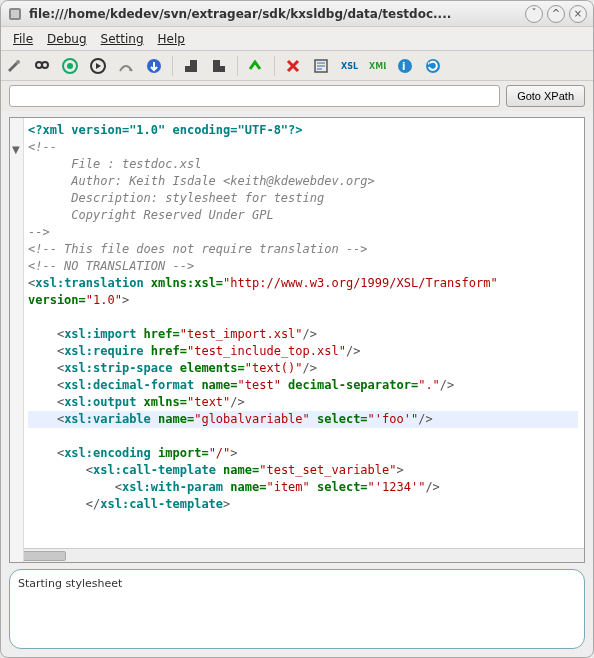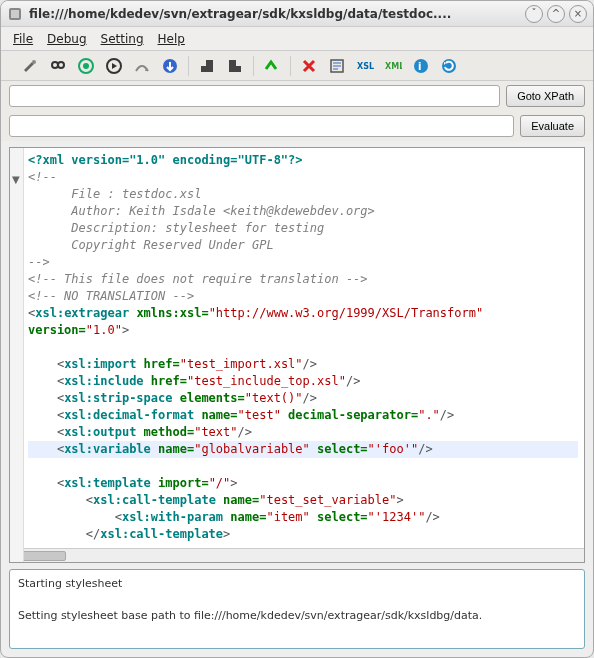--- a/index.html
+++ b/index.html
@@ -5,33 +5,33 @@
 * { box-sizing: border-box; margin: 0; padding: 0; }
 body { font-family: "DejaVu Sans", sans-serif; font-size: 12px; background: #e8e8e8; width: 594px; height: 658px; overflow: hidden; }
 .window { width: 594px; height: 658px; background: #eeeeee; border: 1px solid #aaa; border-radius: 8px; display: flex; flex-direction: column; }
 .titlebar { height: 26px; display: flex; align-items: center; padding: 0 6px; background: linear-gradient(#f5f5f5,#e0e0e0); border-bottom: 1px solid #ccc; border-radius: 8px 8px 0 0; }
 .titlebar .ticon { width: 16px; height: 16px; margin-right: 6px; }
 .titlebar .title { flex: 1; font-size: 12px; color: #333; white-space: nowrap; overflow: hidden; text-overflow: ellipsis; font-weight: bold; }
 .titlebar .wbtn { width: 18px; height: 18px; border: 1px solid #999; border-radius: 9px; margin-left: 4px; background: #f0f0f0; display: flex; align-items: center; justify-content: center; font-size: 10px; color: #555; cursor: pointer; }
 .menubar { height: 24px; display: flex; align-items: center; padding: 0 12px; gap: 14px; border-bottom: 1px solid #ccc; background: #efeeed; }
 .menubar .mitem { font-size: 12px; color: #222; cursor: pointer; }
 .menubar .mitem .ul { text-decoration: underline; }
-.toolbar { height: 30px; display: flex; align-items: center; padding: 0 16px; gap: 2px; border-bottom: 1px solid #ccc; background: #eceae7; }
+.toolbar { height: 30px; display: flex; align-items: center; padding: 0 0; gap: 2px; border-bottom: 1px solid #ccc; background: #eceae7; }
 .toolbar .tbtn { width: 26px; height: 24px; display: flex; align-items: center; justify-content: center; border-radius: 3px; cursor: pointer; }
 .toolbar .sep { width: 1px; height: 20px; background: #ccc; margin: 0 3px; }
 .inputrow { display: flex; align-items: flex-start; padding: 4px 8px; gap: 6px; background: #edebe8; }
 .inputrow input { flex: 1; height: 22px; border: 1px solid #aaa; border-radius: 3px; padding: 0 6px; font-size: 12px; background: #fff; }
 .inputrow button { height: 22px; padding: 0 10px; border: 1px solid #999; border-radius: 3px; background: linear-gradient(#f8f8f8,#e0e0e0); font-size: 11px; cursor: pointer; }
 .codewrap { flex: 1; margin: 6px 8px 0 8px; border: 1px solid #999; background: #fff; position: relative; display: flex; flex-direction: column; min-height: 0; }
 .code { flex: 1; overflow: auto; font-family: "DejaVu Sans Mono", monospace; font-size: 12px; line-height: 17px; padding: 4px 6px 4px 18px; white-space: pre; color: #222; }
 .gutter { position: absolute; left: 0; top: 0; bottom: 0; width: 14px; background: #f4f4f4; border-right: 1px solid #ddd; }
 .tri { position: absolute; left: 2px; top: 26px; font-size: 10px; color: #666; }
 .hscroll { height: 14px; background: #eee; border-top: 1px solid #ccc; display: flex; align-items: center; }
 .hscroll .thumb { height: 10px; width: 50px; background: #c8c8c8; border: 1px solid #aaa; border-radius: 2px; margin-left: 6px; }
-.output { margin: 6px 8px 8px 8px; height: 80px; border: 1px solid #7ab; border-radius: 3px; background: #fff; padding: 6px 8px; font-size: 11px; color: #333; overflow: auto; line-height: 16px; }
+.output { margin: 6px 8px 8px 8px; height: 80px; border: 1px solid #7ab; border-radius: 12px; background: #fff; padding: 6px 8px; font-size: 11px; color: #333; overflow: auto; line-height: 16px; }
 
 .c-gray{color:#808080;font-style:italic;}
 .c-tag{color:#008080;font-weight:bold;}
 .c-attr{color:#007000;font-weight:bold;}
 .c-str{color:#b00000;}
 .c-punc{color:#555;}
 .c-hl{background:#e8f0ff;display:inline-block;width:100%;}
 svg { display: block; }
 </style>
 </head>
@@ -147,59 +147,54 @@
           <circle cx="9" cy="9" r="7" fill="#28c"></circle>
           <path d="M6 6 A4 4 0 1 1 5 10" stroke="#fff" stroke-width="2" fill="none"></path>
           <path d="M4 5 L6 6 L4 8" fill="#fff"></path>
         </svg>
       </span>
   </div>
 
   <div class="inputrow">
     <input type="text" value="" style="">
     <button>Goto XPath</button>
-  </div>
-  <div class="inputrow">
-    <input type="text" value="" style="">
-    <button>Evaluate</button>
   </div>
 
   <div class="codewrap">
     <div class="gutter"></div>
     <div class="tri">▼</div>
     <div class="code"><span class="c-tag">&lt;?xml version="1.0" encoding="UTF-8"?&gt;</span>
 <span class="c-gray">&lt;!--</span>
 <span class="c-gray">      File : testdoc.xsl</span>
 <span class="c-gray">      Author: Keith Isdale &lt;keith@kdewebdev.org&gt;</span>
 <span class="c-gray">      Description: stylesheet for testing</span>
 <span class="c-gray">      Copyright Reserved Under GPL</span>
 <span class="c-gray">--&gt;</span>
 <span class="c-gray">&lt;!-- This file does not require translation --&gt;</span>
 <span class="c-gray">&lt;!-- NO TRANSLATION --&gt;</span>
-<span class="c-punc">&lt;</span><span class="c-tag">xsl:extragear</span><span class="c-attr"> xmlns:xsl=</span><span class="c-str">"http://www.w3.org/1999/XSL/Transform"</span>
+<span class="c-punc">&lt;</span><span class="c-tag">xsl:translation</span><span class="c-attr"> xmlns:xsl=</span><span class="c-str">"http://www.w3.org/1999/XSL/Transform"</span>
 <span class="c-attr">version=</span><span class="c-str">"1.0"</span><span class="c-punc">&gt;</span>
 
 <span class="c-punc">    &lt;</span><span class="c-tag">xsl:import</span><span class="c-attr"> href=</span><span class="c-str">"test_import.xsl"</span><span class="c-punc">/&gt;</span>
-<span class="c-punc">    &lt;</span><span class="c-tag">xsl:include</span><span class="c-attr"> href=</span><span class="c-str">"test_include_top.xsl"</span><span class="c-punc">/&gt;</span>
+<span class="c-punc">    &lt;</span><span class="c-tag">xsl:require</span><span class="c-attr"> href=</span><span class="c-str">"test_include_top.xsl"</span><span class="c-punc">/&gt;</span>
 <span class="c-punc">    &lt;</span><span class="c-tag">xsl:strip-space</span><span class="c-attr"> elements=</span><span class="c-str">"text()"</span><span class="c-punc">/&gt;</span>
 <span class="c-punc">    &lt;</span><span class="c-tag">xsl:decimal-format</span><span class="c-attr"> name=</span><span class="c-str">"test"</span><span class="c-attr"> decimal-separator=</span><span class="c-str">"."</span><span class="c-punc">/&gt;</span>
-<span class="c-punc">    &lt;</span><span class="c-tag">xsl:output</span><span class="c-attr"> method=</span><span class="c-str">"text"</span><span class="c-punc">/&gt;</span>
+<span class="c-punc">    &lt;</span><span class="c-tag">xsl:output</span><span class="c-attr"> xmlns=</span><span class="c-str">"text"</span><span class="c-punc">/&gt;</span>
 <span class="c-hl"><span class="c-punc">    &lt;</span><span class="c-tag">xsl:variable</span><span class="c-attr"> name=</span><span class="c-str">"globalvariable"</span><span class="c-attr"> select=</span><span class="c-str">"'foo'"</span><span class="c-punc">/&gt;</span></span>
 
-<span class="c-punc">    &lt;</span><span class="c-tag">xsl:template</span><span class="c-attr"> import=</span><span class="c-str">"/"</span><span class="c-punc">&gt;</span>
+<span class="c-punc">    &lt;</span><span class="c-tag">xsl:encoding</span><span class="c-attr"> import=</span><span class="c-str">"/"</span><span class="c-punc">&gt;</span>
 <span class="c-punc">        &lt;</span><span class="c-tag">xsl:call-template</span><span class="c-attr"> name=</span><span class="c-str">"test_set_variable"</span><span class="c-punc">&gt;</span>
 <span class="c-punc">            &lt;</span><span class="c-tag">xsl:with-param</span><span class="c-attr"> name=</span><span class="c-str">"item"</span><span class="c-attr"> select=</span><span class="c-str">"'1234'"</span><span class="c-punc">/&gt;</span>
 <span class="c-punc">        &lt;/</span><span class="c-tag">xsl:call-template</span><span class="c-punc">&gt;</span>
 
 
 
 </div>
     <div class="hscroll">
         <div class="thumb"></div>
       </div>
   </div>
 
   <div class="output">
     <div>Starting stylesheet</div>
     <br>
-    <div>Setting stylesheet base path to file:///home/kdedev/svn/extragear/sdk/kxsldbg/data.</div>
   </div>
 </div>
 
 </body></html>

